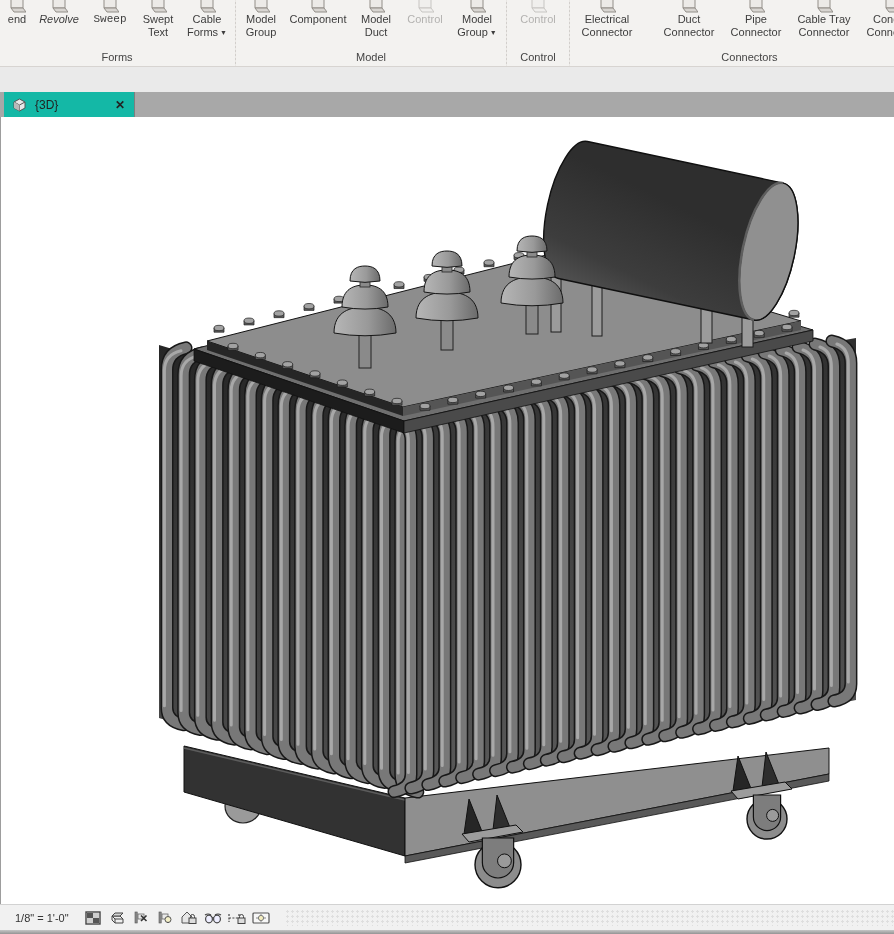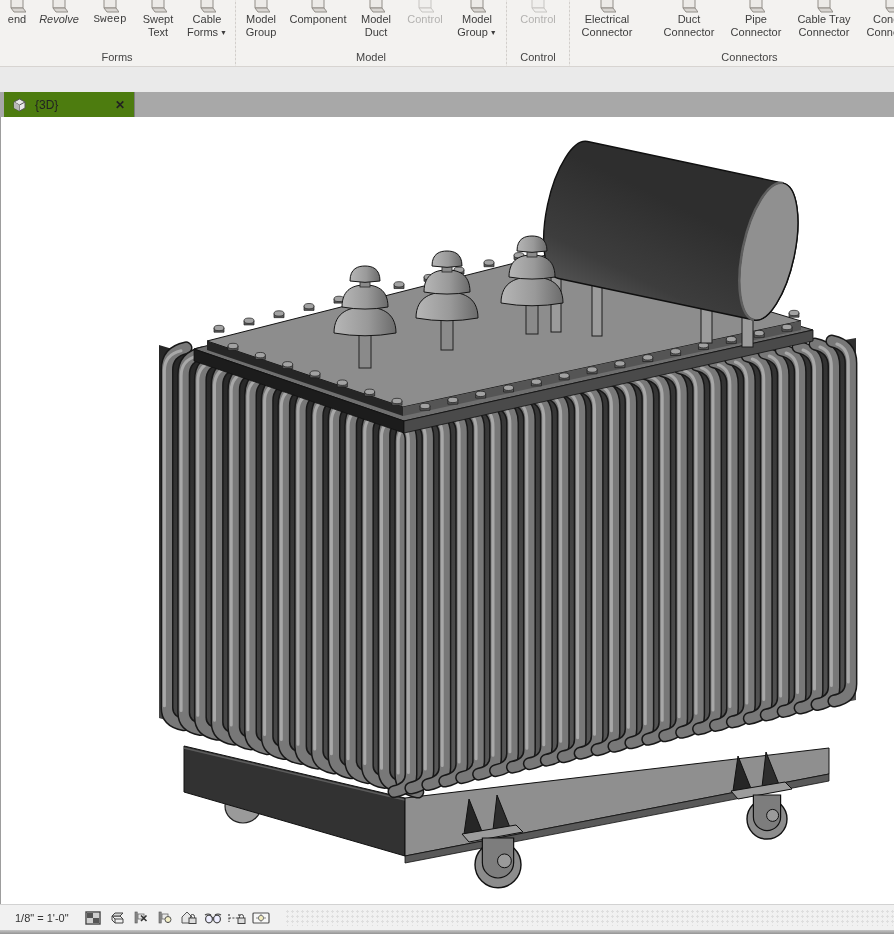--- a/index.html
+++ b/index.html
@@ -28,21 +28,21 @@
   .glabel{
     height:17px;font-size:11px;line-height:16px;color:#444;
     text-align:center;overflow:hidden;
   }
   .rsep{width:1px;background:#dddad7;margin:0 1px;flex-shrink:0;
     background-image:linear-gradient(#e9e7e4 50%, #d2cfcc 50%);background-size:1px 4px;}
   
   .band{position:absolute;top:67px;left:0;width:894px;height:25px;background:#eaeaea;}
   .tabstrip{position:absolute;top:92px;left:0;width:894px;height:25px;background:#a8a8a8;}
   .vtab{
-    position:absolute;left:4px;top:0;width:130px;height:25px;background:#4d7c0f;
+    position:absolute;left:4px;top:0;width:130px;height:25px;background:#14b8a6;
     border-right:1px solid #7e7e7e;display:flex;align-items:center;
     font-size:12px;color:#222;
   }
   .vtab .ticon{margin:0 8px 0 8px;display:flex;}
   .vtab .tlabel{flex:1;}
   .vtab .tclose{
     width:16px;height:16px;margin-right:6px;display:flex;align-items:center;justify-content:center;
     font-size:12px;font-weight:700;color:#222;cursor:default;
   }
   

